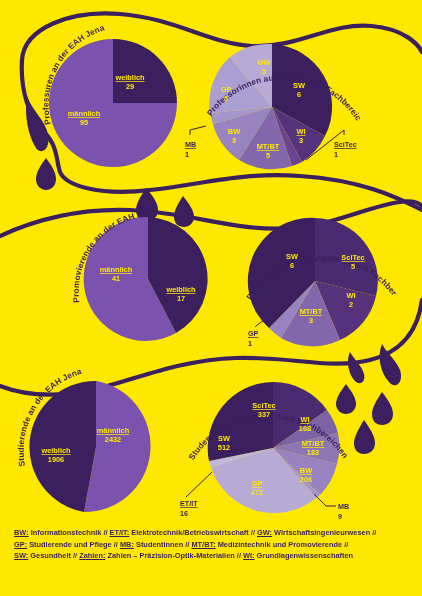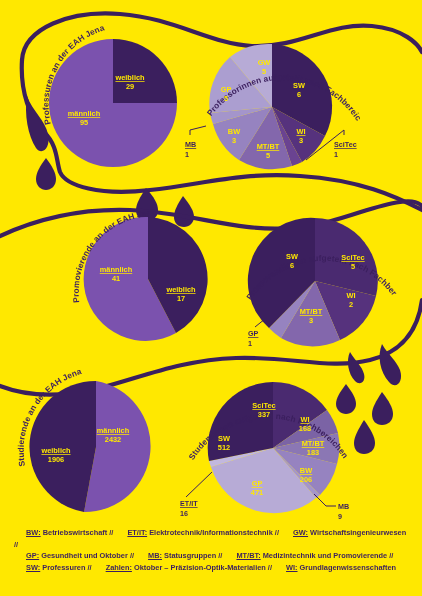--- a/index.html
+++ b/index.html
@@ -38,21 +38,21 @@
   }
   .footer .note {
     font-size:7.4px; font-weight:bold; line-height:11px;
     margin:0 0 6px 0;
   }
   .footer .note u { text-decoration:underline; }
   .footer .note i { font-style:italic; }
   .footer .legend {
     font-size:7.4px; font-weight:bold; line-height:11.5px; margin:0;
   }
-  .footer .legend u { text-decoration:underline;margin-left:12px; }
+  .footer .legend u { text-decoration:underline; }
   .leader { stroke:#3b1f5e; stroke-width:1; fill:none; }
 </style>
 </head>
 <body>
 
 <div class="stage">
 
   <svg class="layer deco" viewBox="0 0 422 596">
     <g fill="none" stroke="#3b1f5e" stroke-width="4.2" stroke-linecap="round">
       <path d="M 22 60 C 24 28, 70 10, 120 14 C 175 18, 210 44, 252 46 C 300 48, 330 22, 372 26 C 404 29, 418 44, 422 52"></path>
@@ -212,19 +212,19 @@
       <text class="out-label" style="text-decoration:underline" x="180" y="506">ET/IT</text>
       <text class="out-label" x="180" y="516">16</text>
       <path class="leader" d="M 336 506 L 326 506 L 314 494"></path>
       <text class="out-label" x="338" y="509">MB</text>
       <text class="out-label" x="338" y="519">9</text>
     </g>
   </svg>
 
   <div class="footer">
     <p class="legend">
-      <u>BW:</u><span> Betriebswirtschaft // </span><u>ET/IT:</u><span> Elektrotechnik/Informationstechnik // </span><u>GW:</u><span> Wirtschaftsingenieurwesen //</span><br>
-      <u>GP:</u><span> Gesundheit und Oktober // </span><u>MB:</u><span> Statusgruppen // </span><u>MT/BT:</u><span> Medizintechnik und Promovierende //</span><br>
-      <u>SW:</u><span> Professuren // </span><u>Zahlen:</u><span> Oktober – Präzision-Optik-Materialien // </span><u>WI:</u><span> Grundlagenwissenschaften</span>
+      <u>BW:</u><span> Informationstechnik // </span><u>ET/IT:</u><span> Elektrotechnik/Betriebswirtschaft // </span><u>GW:</u><span> Wirtschaftsingenieurwesen //</span><br>
+      <u>GP:</u><span> Studierende und Pflege // </span><u>MB:</u><span> Studentinnen // </span><u>MT/BT:</u><span> Medizintechnik und Promovierende //</span><br>
+      <u>SW:</u><span> Gesundheit // </span><u>Zahlen:</u><span> Zahlen – Präzision-Optik-Materialien // </span><u>WI:</u><span> Grundlagenwissenschaften</span>
     </p>
   </div>
 
 </div>
 
 </body></html>

